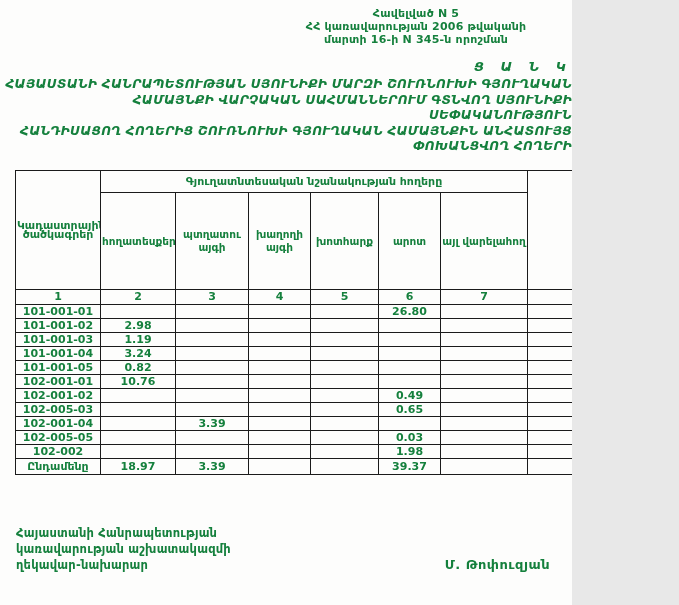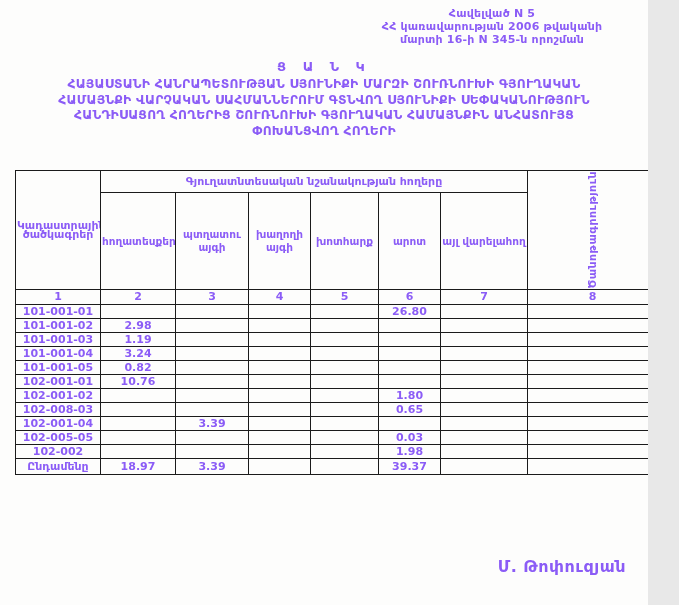--- a/index.html
+++ b/index.html
@@ -2,33 +2,33 @@
 <html><head>
 <meta charset="utf-8">
 <style>
   html,body{margin:0;padding:0;}
   body{
     width:679px;height:605px;
     background:#e8e8e8;
     font-family:"DejaVu Sans", sans-serif;
   }
   .sheet{
-    position:relative;width:648px;height:605px;
-    background:#fdfdfc;color:#8b5cf6;overflow:hidden;
+    position:relative;width:572px;height:605px;
+    background:#fdfdfc;color:#15803d;overflow:hidden;
   }
   
   .appendix{
     position:absolute;top:7px;right:6px;width:300px;
     text-align:center;font-size:11px;font-weight:700;line-height:13px;
     letter-spacing:0.2px;
   }
   
   .titleblock{
     position:absolute;top:59px;left:0;right:0;
-    text-align:center;font-weight:700;
+    text-align:right;font-weight:700;font-style:italic;
   }
   .titleblock .cank{font-size:13px;letter-spacing:6px;margin-bottom:3px;}
   .titleblock .tline{font-size:12.3px;line-height:15.5px;letter-spacing:0.2px;}
   
   .table-wrap{position:absolute;left:15px;top:170px;width:642px;}
   table{border-collapse:collapse;width:642px;table-layout:fixed;}
   th,td{
     border:1.5px solid #1b1b1b;
     padding:0 1px;text-align:center;vertical-align:middle;
     overflow:hidden;
@@ -44,21 +44,21 @@
   tr.num-row td{height:14px;font-size:11px;font-weight:700;padding:0;}
   tbody.data tr td{height:13px;font-size:11px;font-weight:700;padding:0;}
   tbody.data tr.total-row td{height:15px;}
   
   .sign-left{
     position:absolute;left:16px;top:525px;
     font-size:11.5px;font-weight:700;line-height:16px;letter-spacing:0.2px;
   }
   .sign-right{
     position:absolute;right:22px;top:557px;
-    font-size:16px;font-weight:700;letter-spacing:0.5px;
+    font-size:13px;font-weight:700;letter-spacing:0.5px;
   }
 </style>
 </head>
 <body>
 
 <div class="sheet">
 
   <div class="appendix">
     <div>Հավելված N 5</div>
     <div>ՀՀ կառավարության 2006 թվականի</div>
@@ -172,26 +172,26 @@
             <td></td>
             <td></td>
             <td></td>
           </tr>
           <tr>
             <td>102-001-02</td>
             <td></td>
             <td></td>
             <td></td>
             <td></td>
-            <td>1.80</td>
-            <td></td>
-            <td></td>
-          </tr>
-          <tr>
-            <td>102-008-03</td>
+            <td>0.49</td>
+            <td></td>
+            <td></td>
+          </tr>
+          <tr>
+            <td>102-005-03</td>
             <td></td>
             <td></td>
             <td></td>
             <td></td>
             <td>0.65</td>
             <td></td>
             <td></td>
           </tr>
           <tr>
             <td>102-001-04</td>
@@ -230,15 +230,20 @@
             <td></td>
             <td></td>
             <td>39.37</td>
             <td></td>
             <td></td>
           </tr>
         </tbody>
     </table>
   </div>
 
+  <div class="sign-left">
+    <div>Հայաստանի Հանրապետության</div>
+    <div>կառավարության աշխատակազմի</div>
+    <div>ղեկավար-նախարար</div>
+  </div>
   <div class="sign-right">Մ. Թոփուզյան</div>
 
 </div>
 
 </body></html>

